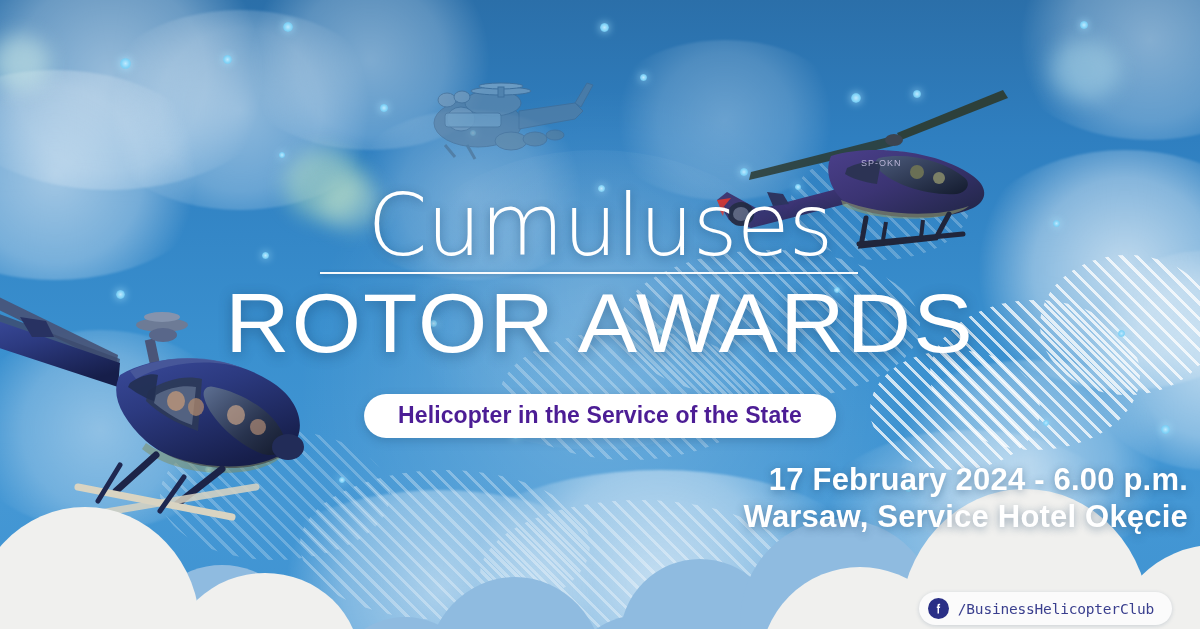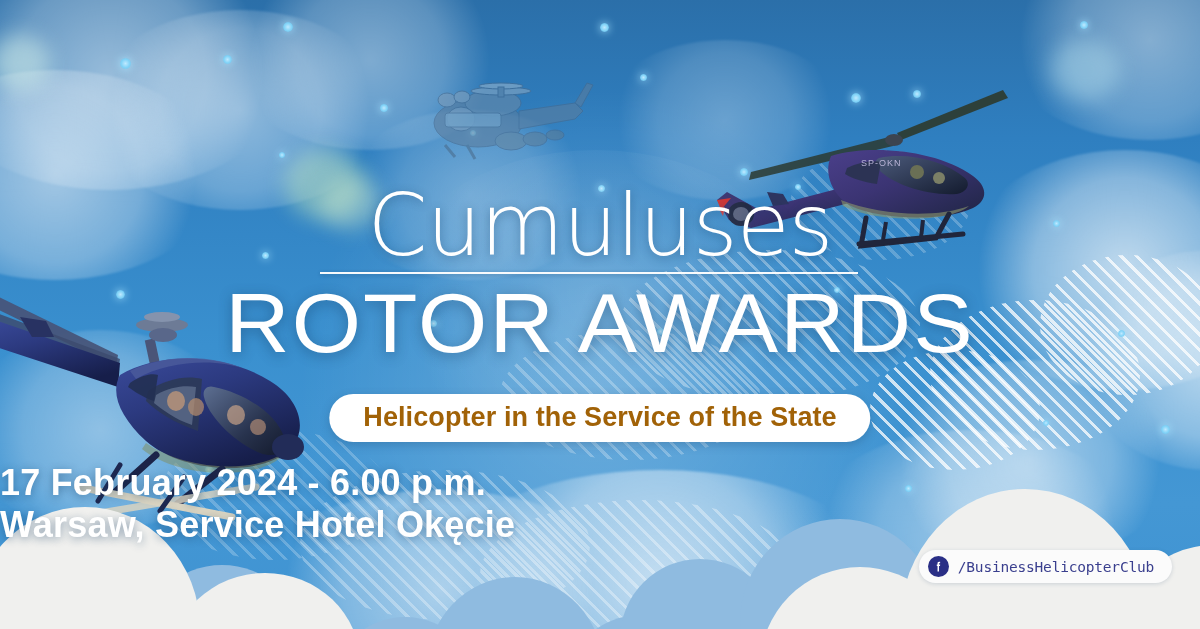--- a/index.html
+++ b/index.html
@@ -118,40 +118,40 @@
     position:absolute; left:50%; transform:translateX(-50%);
     top:394px;
     background:#ffffff;
     border-radius:30px;
     padding:8px 34px 9px;
     box-shadow:0 3px 10px rgba(20,60,100,.25);
   }
   .subtitle-pill span{
     font-family:"Liberation Sans", sans-serif;
     font-weight:700;
-    font-size:27px;
-    color:#a16207;
+    font-size:23px;
+    color:#4c1d95;
     letter-spacing:.1px;
     white-space:nowrap;
   }
 
   .datelines{
-    position:absolute; left:0; right:4px; top:462px;
-    text-align:left;
+    position:absolute; left:0; right:12px; top:462px;
+    text-align:right;
     color:#ffffff;
     font-family:"Liberation Sans", sans-serif;
     font-weight:700;
-    font-size:36px;
+    font-size:31px;
     line-height:1.18;
     letter-spacing:.2px;
     text-shadow:0 2px 8px rgba(20,60,100,.45);
   }
 
   .fb-badge{
-    position:absolute; right:28px; top:550px;
+    position:absolute; right:28px; top:592px;
     display:flex; align-items:center; gap:9px;
     background:#fbfbfb;
     border-radius:22px;
     padding:6px 18px 6px 9px;
     box-shadow:0 1px 4px rgba(40,70,110,.18);
   }
   .fb-icon{width:21px;height:21px;border-radius:50%;background:#2a2f86;display:flex;align-items:center;justify-content:center;flex:none;}
   .fb-icon svg{display:block;}
   .fb-handle{
     font-family:"DejaVu Sans Mono", monospace;

